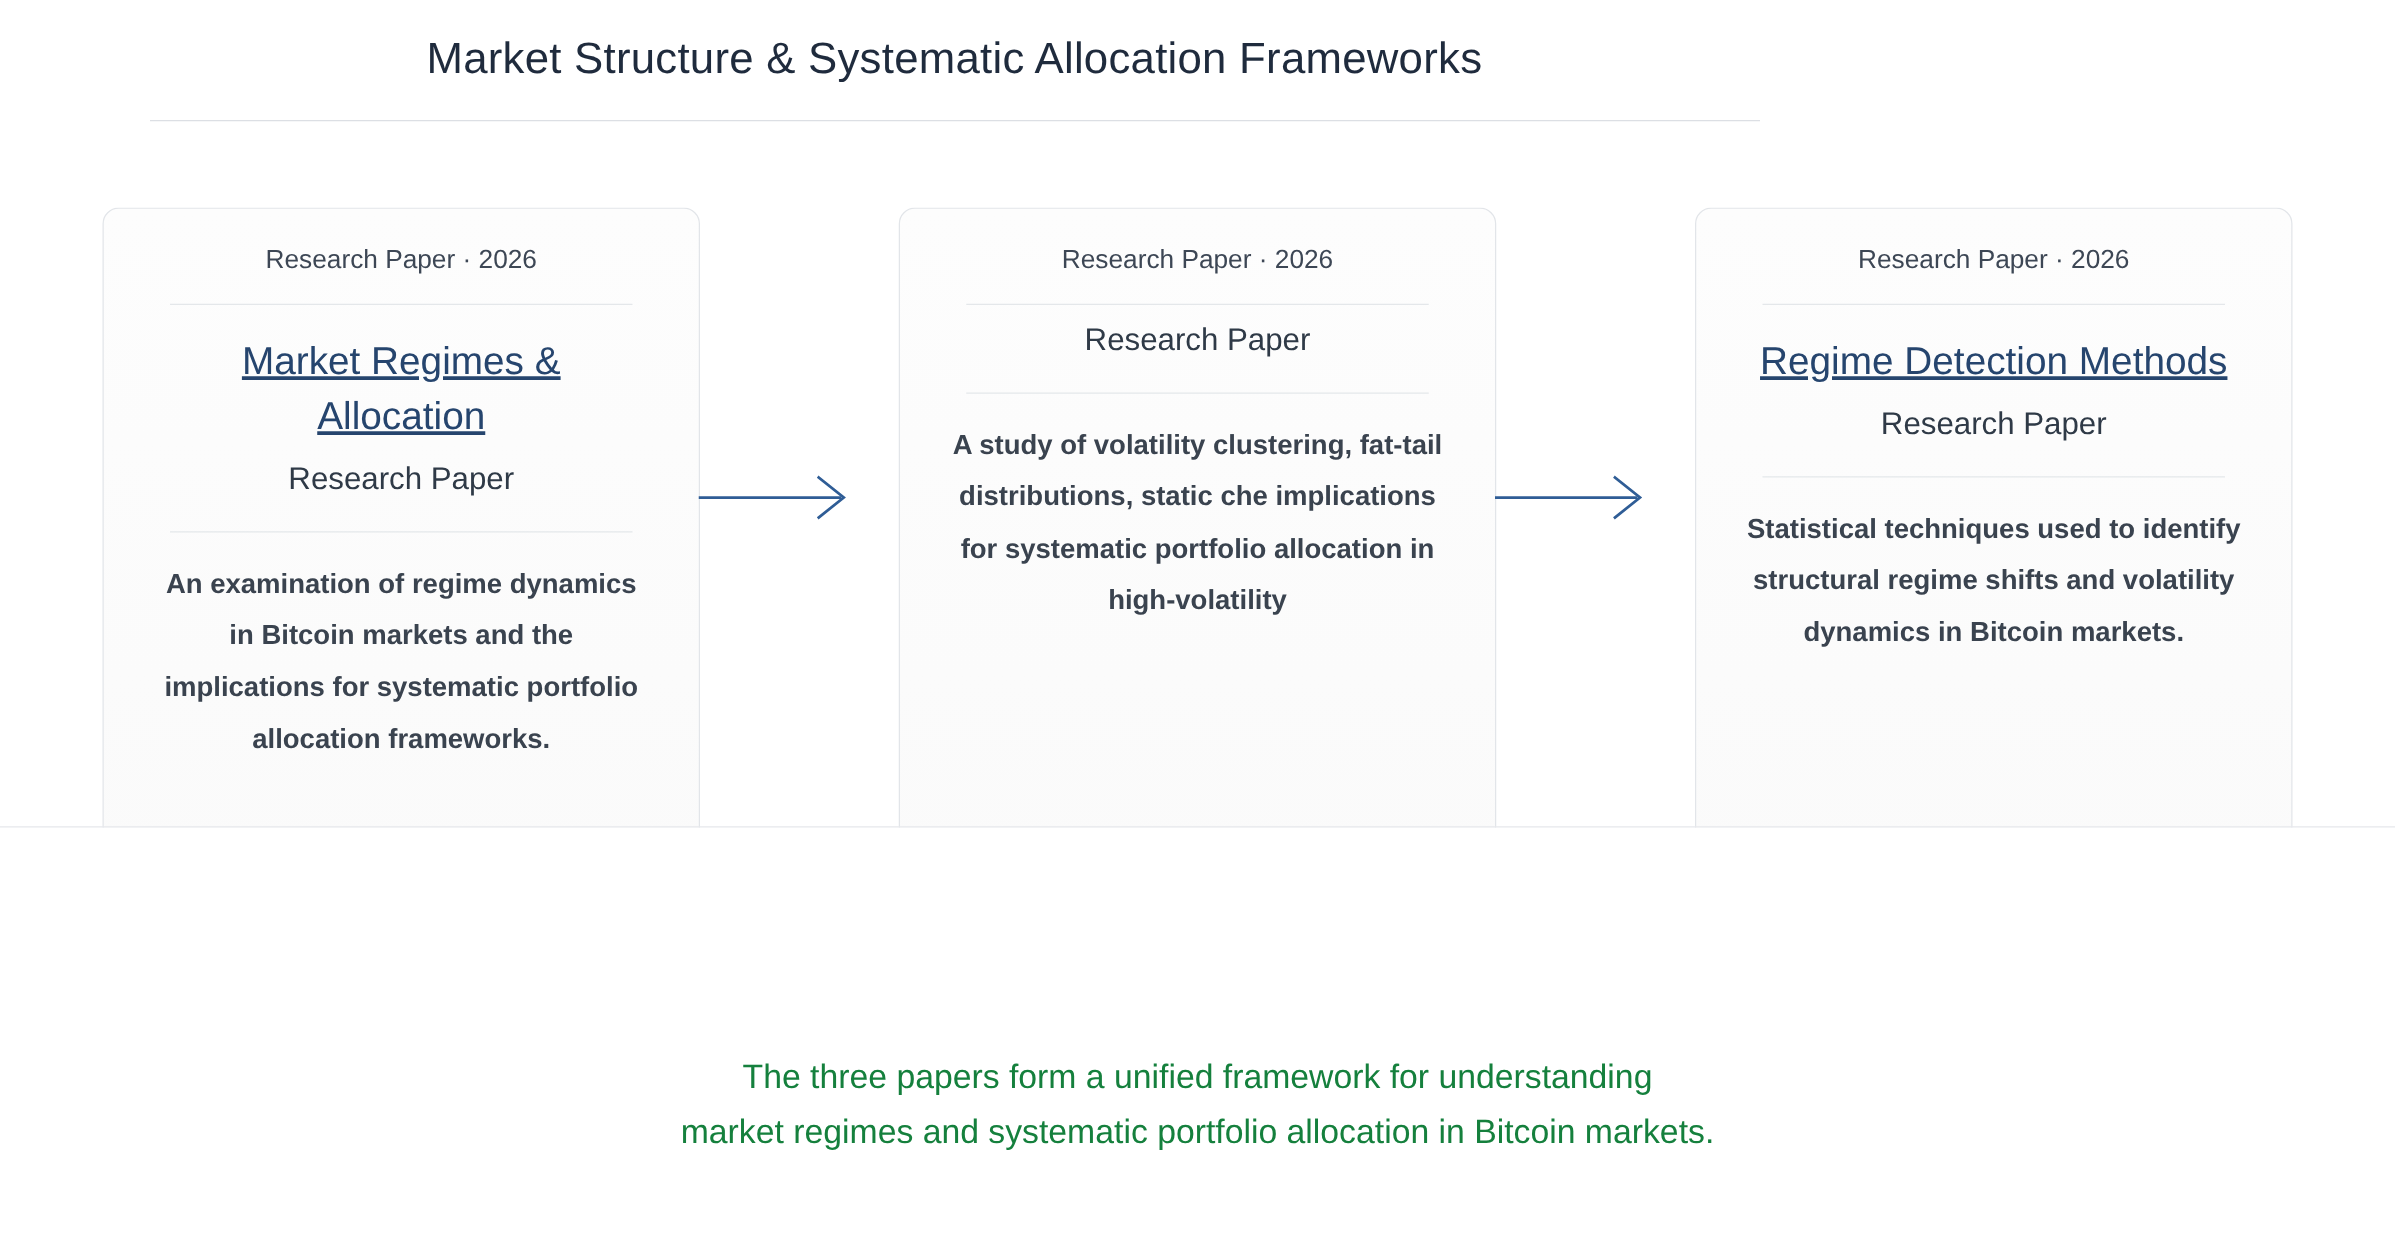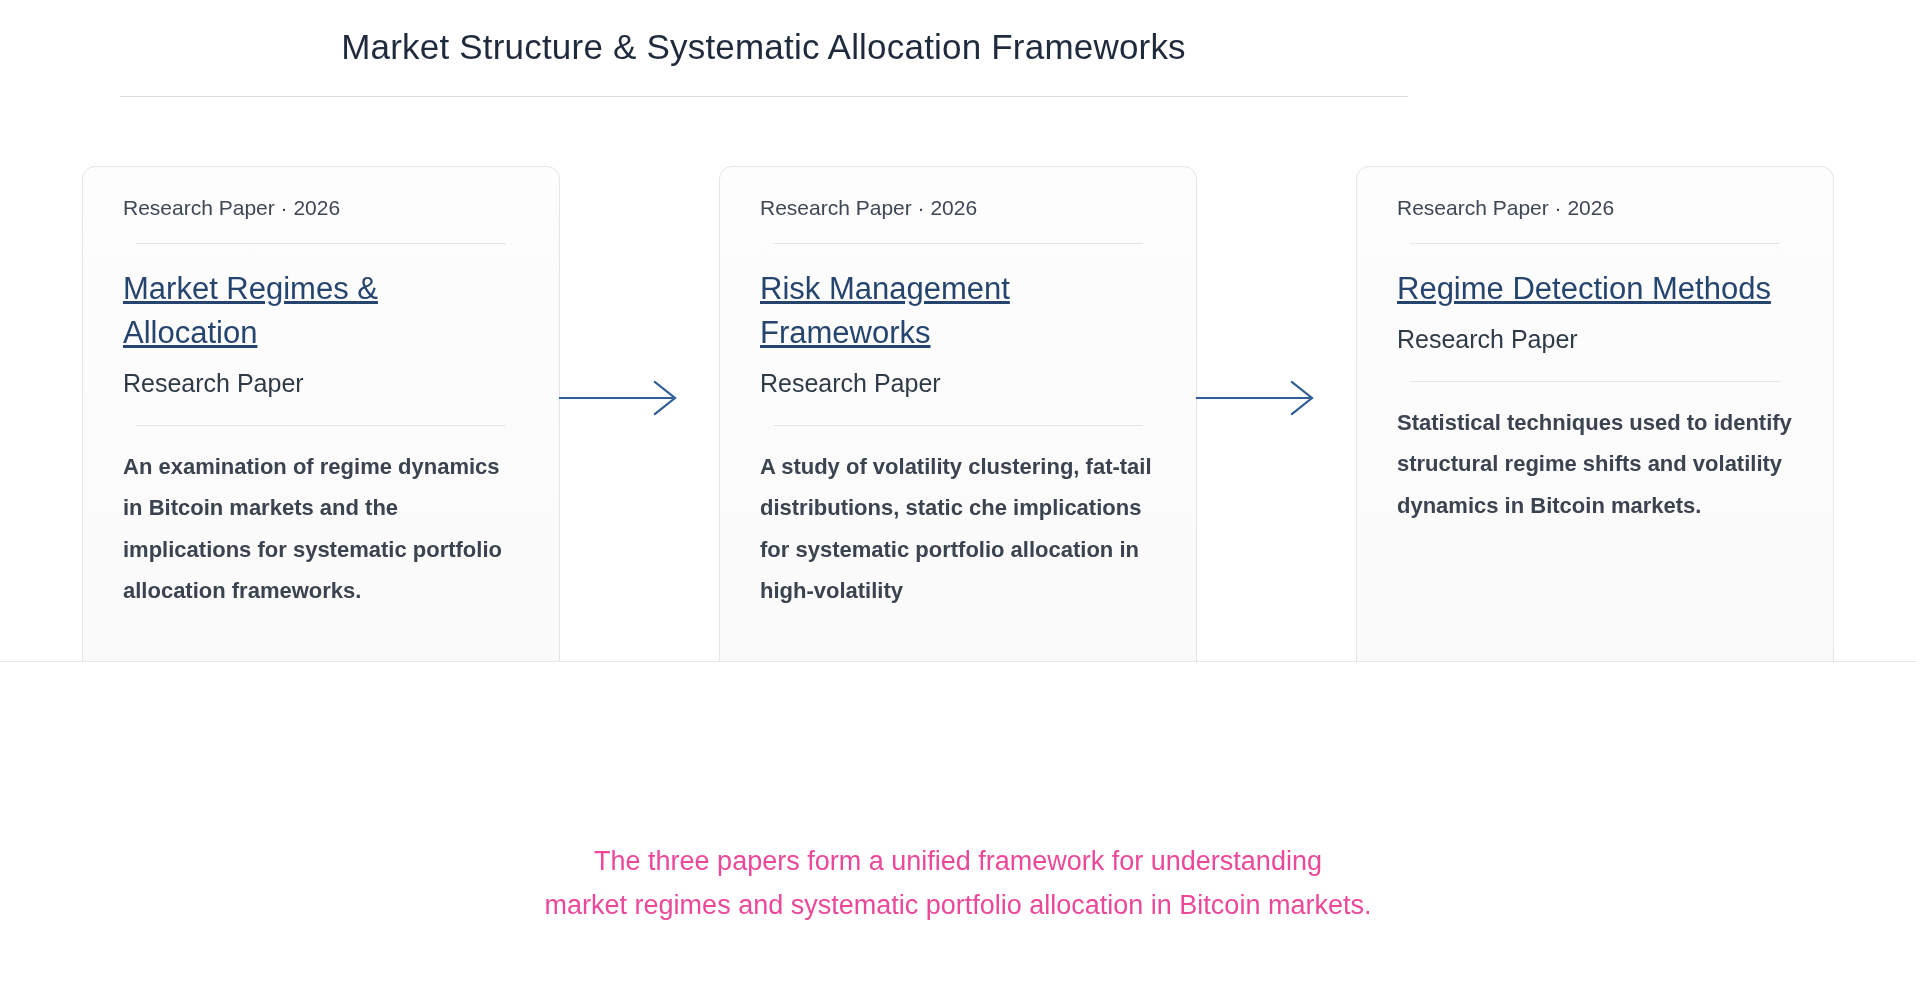--- a/index.html
+++ b/index.html
@@ -51,20 +51,21 @@
   .card {
     position: absolute;
     top: 0;
     width: 478px;
     height: 560px;
     box-sizing: border-box;
     border: 1px solid #e2e5e9;
     border-radius: 13px;
     background: linear-gradient(180deg, #fdfdfd 0%, #fafafa 100%);
     padding: 0 40px;
+    text-align: center;
     overflow: hidden;
   }
   .card-1 { left: 82px; }
   .card-2 { left: 719px; }
   .card-3 { left: 1356px; }
 
   .card-eyebrow {
     margin: 0;
     padding-top: 27px;
     font-size: 21px;
@@ -132,21 +133,21 @@
     position: absolute;
     left: 0;
     top: 840px;
     width: 1916px;
     text-align: center;
   }
   .footer-line {
     margin: 0;
     font-size: 27px;
     font-weight: 400;
-    color: #ec4899;
+    color: #15803d;
     line-height: 1.62;
   }
 </style>
 </head>
 <body>
 
 <div class="title-block">
   <h1 class="page-title">Market Structure &amp; Systematic Allocation Frameworks</h1>
   <div class="title-rule"></div>
 </div>
@@ -158,21 +159,20 @@
     <div class="card-divider"></div>
     <p class="card-title">Market Regimes &amp; Allocation</p>
     <p class="card-subtitle">Research Paper</p>
     <div class="card-divider-2"></div>
     <p class="card-desc">An examination of regime dynamics in Bitcoin markets and the implications for systematic portfolio allocation frameworks.</p>
   </div>
 
   <div class="card card-2">
     <p class="card-eyebrow">Research Paper · 2026</p>
     <div class="card-divider"></div>
-    <p class="card-title">Risk Management Frameworks</p>
     <p class="card-subtitle">Research Paper</p>
     <div class="card-divider-2"></div>
     <p class="card-desc">A study of volatility clustering, fat-tail distributions, static che implications for systematic portfolio allocation in high-volatility</p>
   </div>
 
   <div class="card card-3">
     <p class="card-eyebrow">Research Paper · 2026</p>
     <div class="card-divider"></div>
     <p class="card-title">Regime Detection Methods</p>
     <p class="card-subtitle">Research Paper</p>

